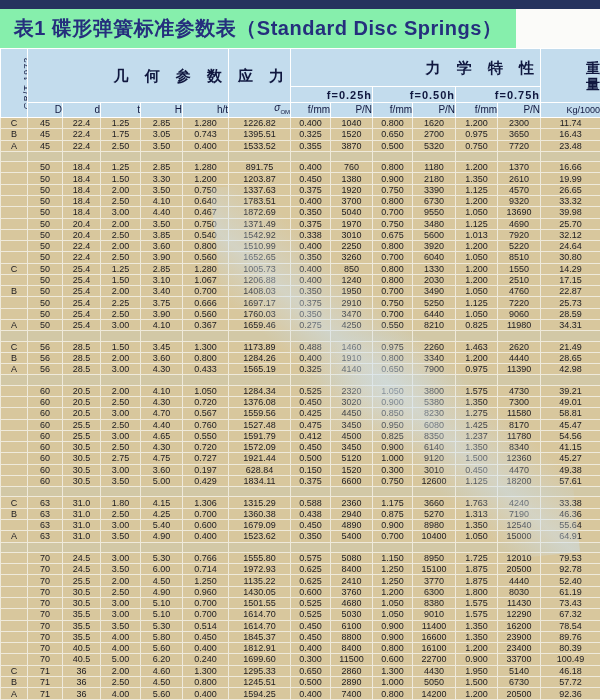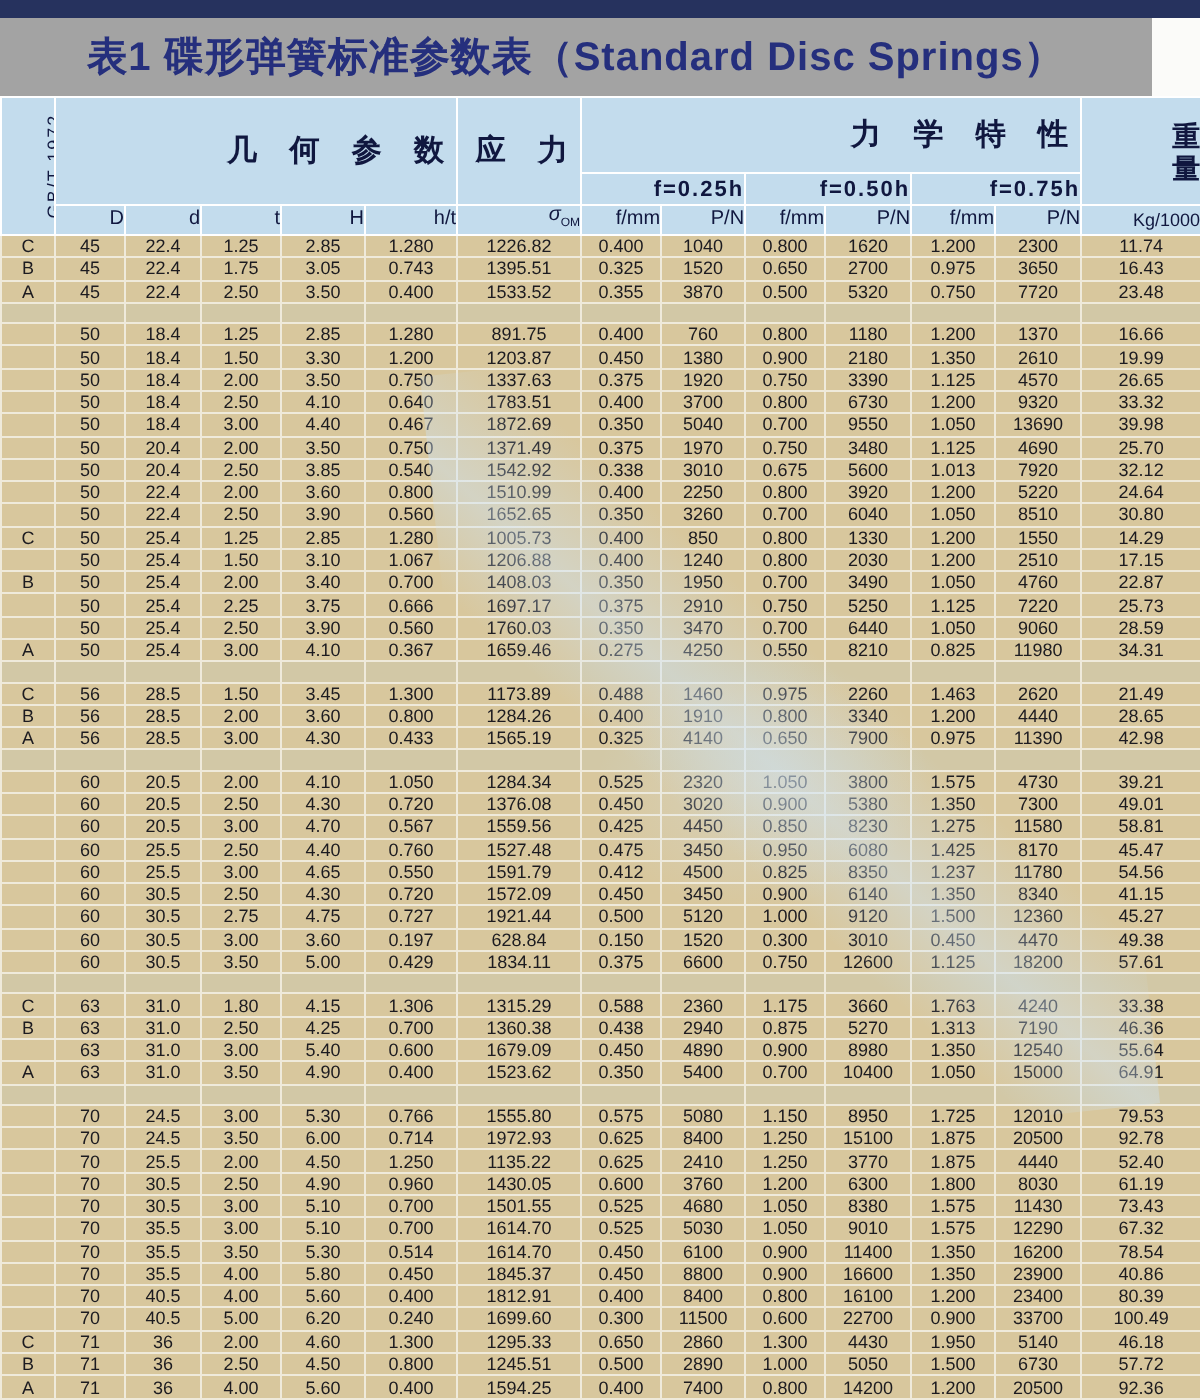--- a/index.html
+++ b/index.html
@@ -8,21 +8,21 @@
     --grid:#efeadb; --cell-text:#1c1b20;
   }
   *{box-sizing:border-box;}
   html,body{margin:0;padding:0;}
   body{
     width:600px;height:700px;position:relative;overflow:hidden;background:#fbfbf9;
     font-family:"Liberation Sans","DejaVu Sans",sans-serif;
   }
   .topbar{position:absolute;top:0;left:0;width:600px;height:9px;background:var(--top-bar);}
   .titleband{
-    position:absolute;top:9px;left:0;width:576px;height:39px;background:#a3a3a3;
+    position:absolute;top:9px;left:0;width:516px;height:39px;background:#86efac;
     display:flex;align-items:center;justify-content:center;
   }
   .titleband h1{
     margin:0;font-size:20px;font-weight:bold;color:var(--title-text);letter-spacing:.5px;white-space:nowrap;
   }
   .tablewrap{position:absolute;top:48px;left:0;width:600px;height:652px;}
   table{width:600px;height:652px;border-collapse:collapse;table-layout:fixed;}
   th,td{
     border:1px solid var(--grid);padding:0;text-align:center;vertical-align:middle;
     font-size:9px;line-height:10px;color:var(--cell-text);font-weight:normal;
@@ -860,21 +860,21 @@
           <td>4.00</td>
           <td>5.80</td>
           <td>0.450</td>
           <td>1845.37</td>
           <td>0.450</td>
           <td>8800</td>
           <td>0.900</td>
           <td>16600</td>
           <td>1.350</td>
           <td>23900</td>
-          <td>40.86</td>
+          <td>89.76</td>
         </tr>
         <tr>
           <td></td>
           <td>70</td>
           <td>40.5</td>
           <td>4.00</td>
           <td>5.60</td>
           <td>0.400</td>
           <td>1812.91</td>
           <td>0.400</td>

